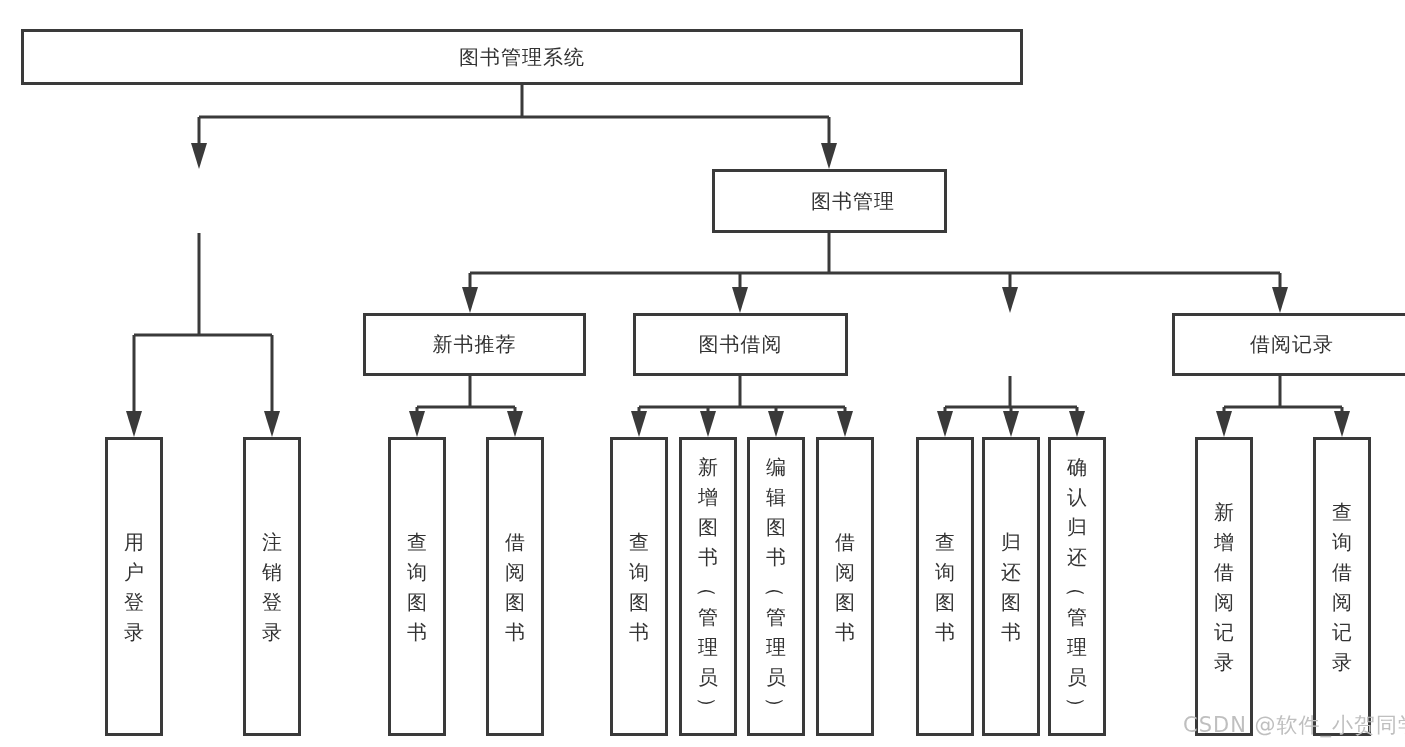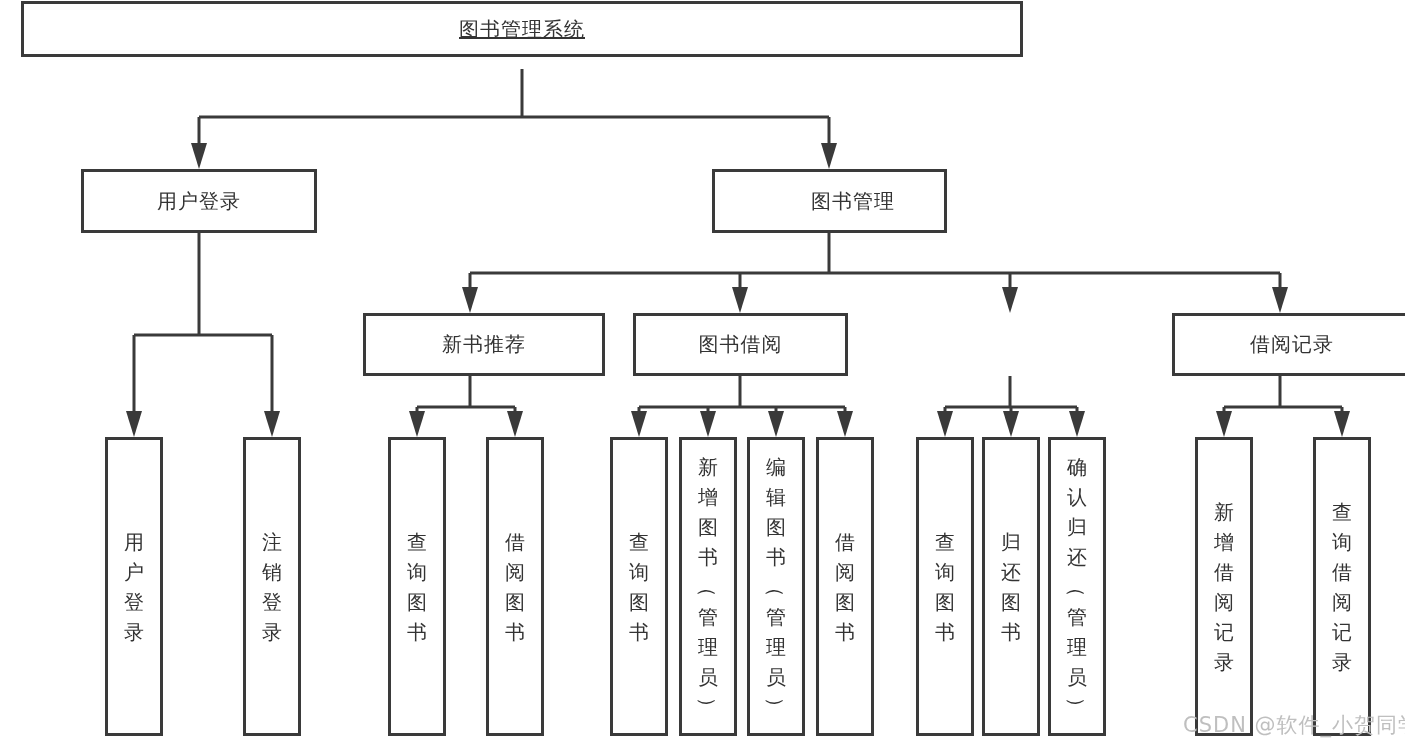--- a/index.html
+++ b/index.html
@@ -44,24 +44,24 @@
     position: absolute;
     left: 1183px;
     top: 711px;
     font-size: 21px;
     color: #bfbfbf;
     white-space: nowrap;
     letter-spacing: 1px;
     z-index: 5;
   }
   
-  #n-root          { left: 21px;   top: 1px;  width: 1002px; height: 56px; text-decoration: underline; }
+  #n-root          { left: 21px;   top: 29px;  width: 1002px; height: 56px; }
   #n-user-login    { left: 81px;   top: 169px; width: 236px;  height: 64px; }
   #n-book-mgmt     { left: 712px;  top: 169px; width: 235px;  height: 64px; padding-left: 47px; }
-  #n-new-book-rec  { left: 363px;  top: 313px; width: 242px;  height: 63px; }
+  #n-new-book-rec  { left: 363px;  top: 313px; width: 223px;  height: 63px; }
   #n-book-borrow   { left: 633px;  top: 313px; width: 215px;  height: 63px; }
   #n-current-borrow{ left: 903px;  top: 313px; width: 215px;  height: 63px; }
   #n-borrow-record { left: 1172px; top: 313px; width: 240px;  height: 63px; }
   .leaf { top: 437px; width: 58px; height: 299px; }
   #n-ul-login   { left: 105px; }
   #n-ul-logout  { left: 243px; }
   #n-nbr-query  { left: 388px; }
   #n-nbr-borrow { left: 486px; }
   #n-bb-query   { left: 610px; }
   #n-bb-add     { left: 679px; }
@@ -123,21 +123,20 @@
 
     <g>
       <path d="M1280 376 V407 M1224 407 H1342 M1224 407 V415 M1342 407 V415"></path>
       <polygon points="1216,411 1232,411 1224,437" fill="#3a3a3a" stroke="none"></polygon>
       <polygon points="1334,411 1350,411 1342,437" fill="#3a3a3a" stroke="none"></polygon>
     </g>
   </svg>
 
   <div class="box" id="n-root">图书管理系统</div>
 
-  <div class="box" id="n-user-login">用户登录</div>
   <div class="box" id="n-book-mgmt">图书管理</div>
 
   <div class="box" id="n-new-book-rec">新书推荐</div>
   <div class="box" id="n-book-borrow">图书借阅</div>
   <div class="box" id="n-borrow-record">借阅记录</div>
 
   <div class="box vbox leaf" id="n-ul-login">
       <span class="vchar">用</span>
       <span class="vchar">户</span>
       <span class="vchar">登</span>

